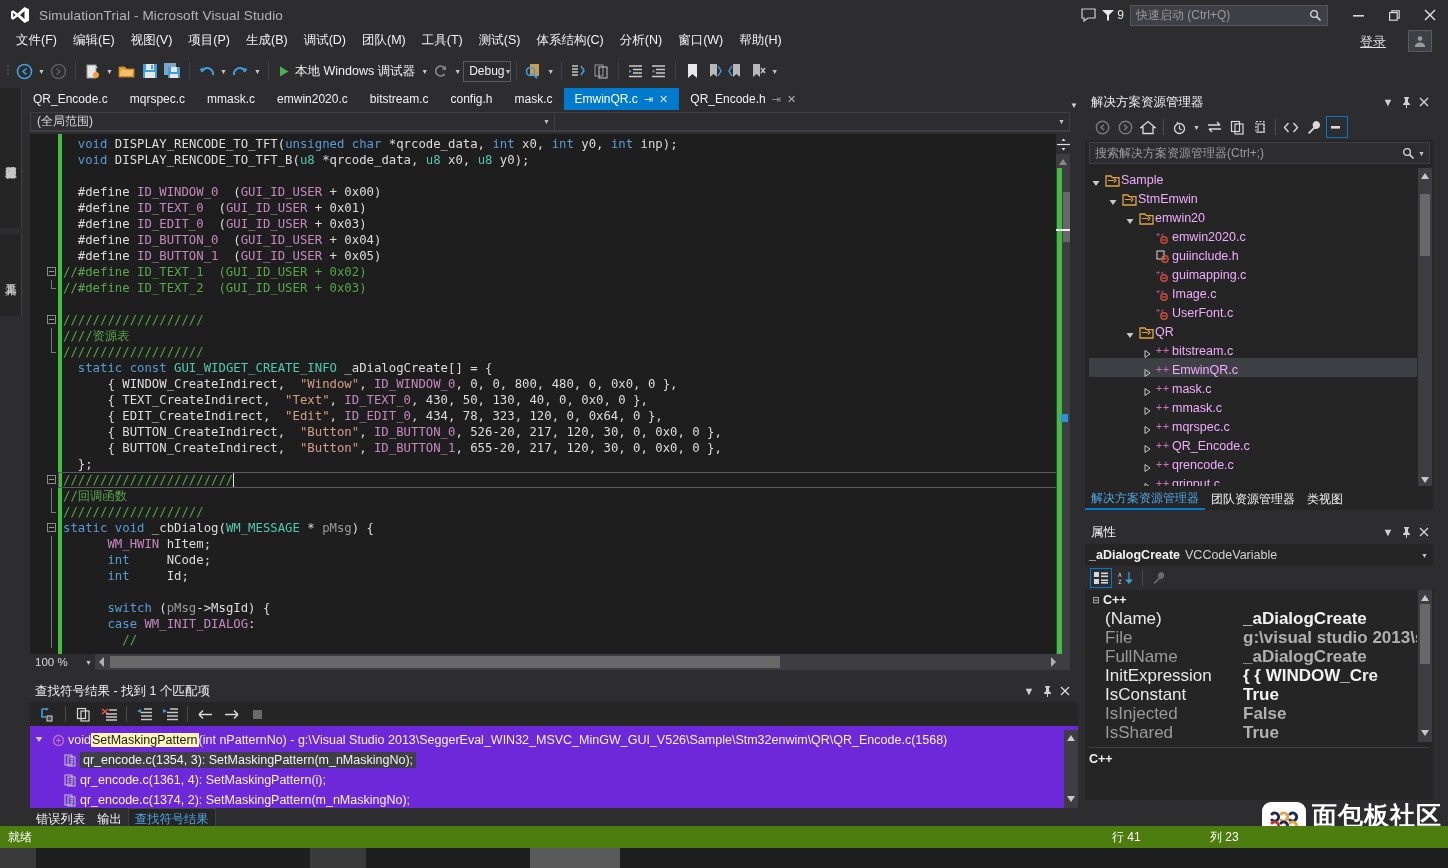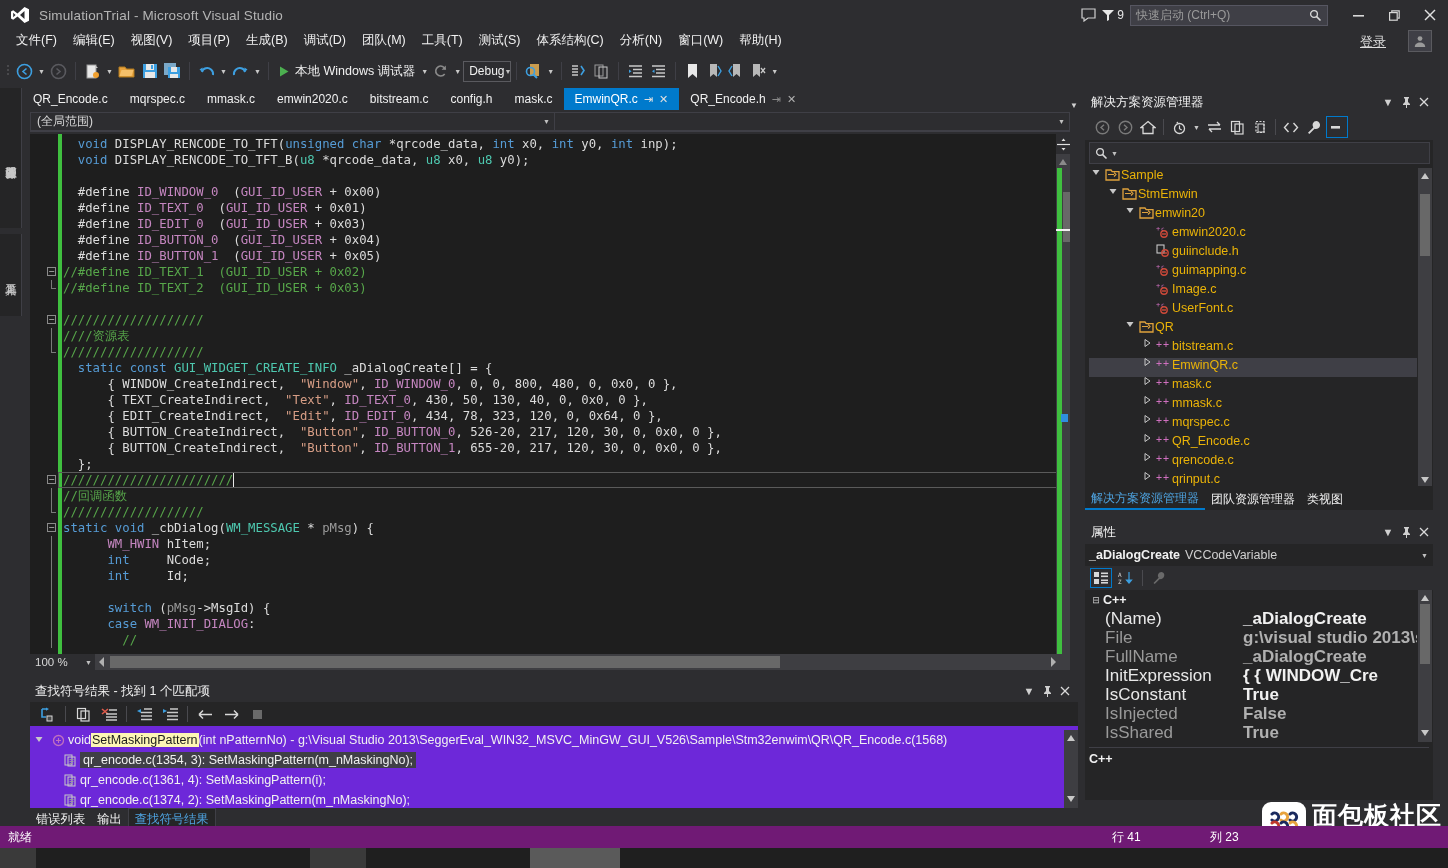--- a/index.html
+++ b/index.html
@@ -183,21 +183,21 @@
     background-size: 4px 4px; }
   .ph-btn { width: 18px; height: 20px; display:flex; align-items:center; justify-content:center; color:#d0d0d0; font-size: 11px; }
   .se-toolbar { height: 26px; background: #2d2d30; display: flex; align-items: center; padding-left: 6px; gap: 1px; }
   .se-tb { width: 22px; height: 22px; display: flex; align-items: center; justify-content: center; color: #c8c8c8; }
   .se-tb.sel { border: 1px solid #007acc; }
   .se-search {
     height: 22px; margin: 2px 3px 2px 4px; background: #2d2d30; border: 1px solid #3f3f46;
     display: flex; align-items: center; padding: 0 4px 0 5px; color: #9a9a9a; font-size: 12px;
   }
   .se-tree { position: absolute; left: 4px; top: 78px; right: 16px; bottom: 24px; overflow: hidden; }
-  .trow { height: 19px; display: flex; align-items: flex-start; font-size: 12.5px; color: #eab308; white-space: nowrap; }
+  .trow { height: 19px; display: flex; align-items: flex-end; font-size: 12.5px; color: #f0abfc; white-space: nowrap; }
   .trow.selected { background: #3f3f46; }
   .texp { width: 14px; display:flex; align-items:center; justify-content:center; color:#9a9a9a; font-size:8px; }
   .ticon { width: 18px; display:flex; align-items:center; justify-content:center; }
   .se-vscroll { position: absolute; right: 1px; top: 78px; width: 14px; bottom: 24px; background: #3e3e42; }
   .sev-thumb { position: absolute; left:2px; top: 26px; width: 10px; height: 62px; background: #686868; }
   .sev-arrow { position:absolute; left:2px; width:10px; height:10px; }
   .se-tabs { position: absolute; left: 0; bottom: 0; height: 22px; display: flex; align-items: center; gap: 0; }
   .se-tab { padding: 0 6px; font-size: 12px; color: #f1f1f1; height: 22px; display:flex; align-items:center; }
   .se-tab.active { color: #4ea3e0; border-bottom: 2px solid #007acc; }
 
@@ -235,21 +235,21 @@
   .frow .ficon { width: 20px; display:flex; align-items:center; justify-content:center; }
   .hl-yellow { background: #fdf6b5; color: #1a1a1a; padding: 0 1px; }
   .sel-row-bg { background: #3f3f46; padding: 1px 3px; }
   .fsr-vscroll { position: absolute; right: 0; top: 50px; width: 14px; bottom: 0; background: #3e3e42; }
   .fsr-tabs { position: absolute; left: 30px; top: 808px; height: 22px; display: flex; align-items: center; }
   .fsr-tab { padding: 0 6px; height: 20px; display: flex; align-items: center; font-size: 12.3px; color: #f1f1f1; }
   .fsr-tab.active { color: #4ea3e0; background: #252526; border: 1px solid #3f3f46; border-bottom: none; height: 22px; }
 
   
   .statusbar {
-    position: absolute; left: 0; bottom: 20px; width: 1448px; height: 22px; background: #701a75;
+    position: absolute; left: 0; bottom: 20px; width: 1448px; height: 22px; background: #4d7c0f;
     display: flex; align-items: center; color: #ffffff; font-size: 12px;
   }
   .sb-ready { padding-left: 8px; }
   .sb-line { position: absolute; left: 1112px; }
   .sb-col  { position: absolute; left: 1210px; }
   .taskbar { position: absolute; left: 0; bottom: 0; width: 1448px; height: 20px; background: #1f1f1f; }
   .taskbar .tb-item { position: absolute; top: 0; height: 20px; background: #3a3a3a; }
 
   
   .watermark { position: absolute; right: 6px; bottom: 22px; display: flex; align-items: center; gap: 6px; }
@@ -643,20 +643,21 @@
             <path d="M9.5 1a4 4 0 0 0-3.2 6.4L1 12.7 2.3 14l5.3-5.3A4 4 0 1 0 9.5 1z" fill="#d8d8d8"></path>
           </svg>
         </span>
       <span class="se-tb sel">
           <svg width="14" height="10" viewBox="0 0 14 10">
             <rect x="1" y="4" width="9" height="2.6" fill="#d8d8d8"></rect>
           </svg>
         </span>
     </div>
     <div class="se-search">
+      <span style="flex:1">搜索解决方案资源管理器(Ctrl+;)</span>
       <svg width="13" height="13" viewBox="0 0 13 13">
           <circle cx="5" cy="5" r="3.4" fill="none" stroke="#d8d8d8" stroke-width="1.3"></circle>
           <line x1="7.6" y1="7.6" x2="11.5" y2="11.5" stroke="#d8d8d8" stroke-width="1.6"></line>
         </svg>
       <span class="mini-caret" style="margin-left:3px">▼</span>
     </div>
     <div class="se-tree" id="se-tree">
         <div class="trow">
           <span style="width:0px"></span>
           <span class="texp">

